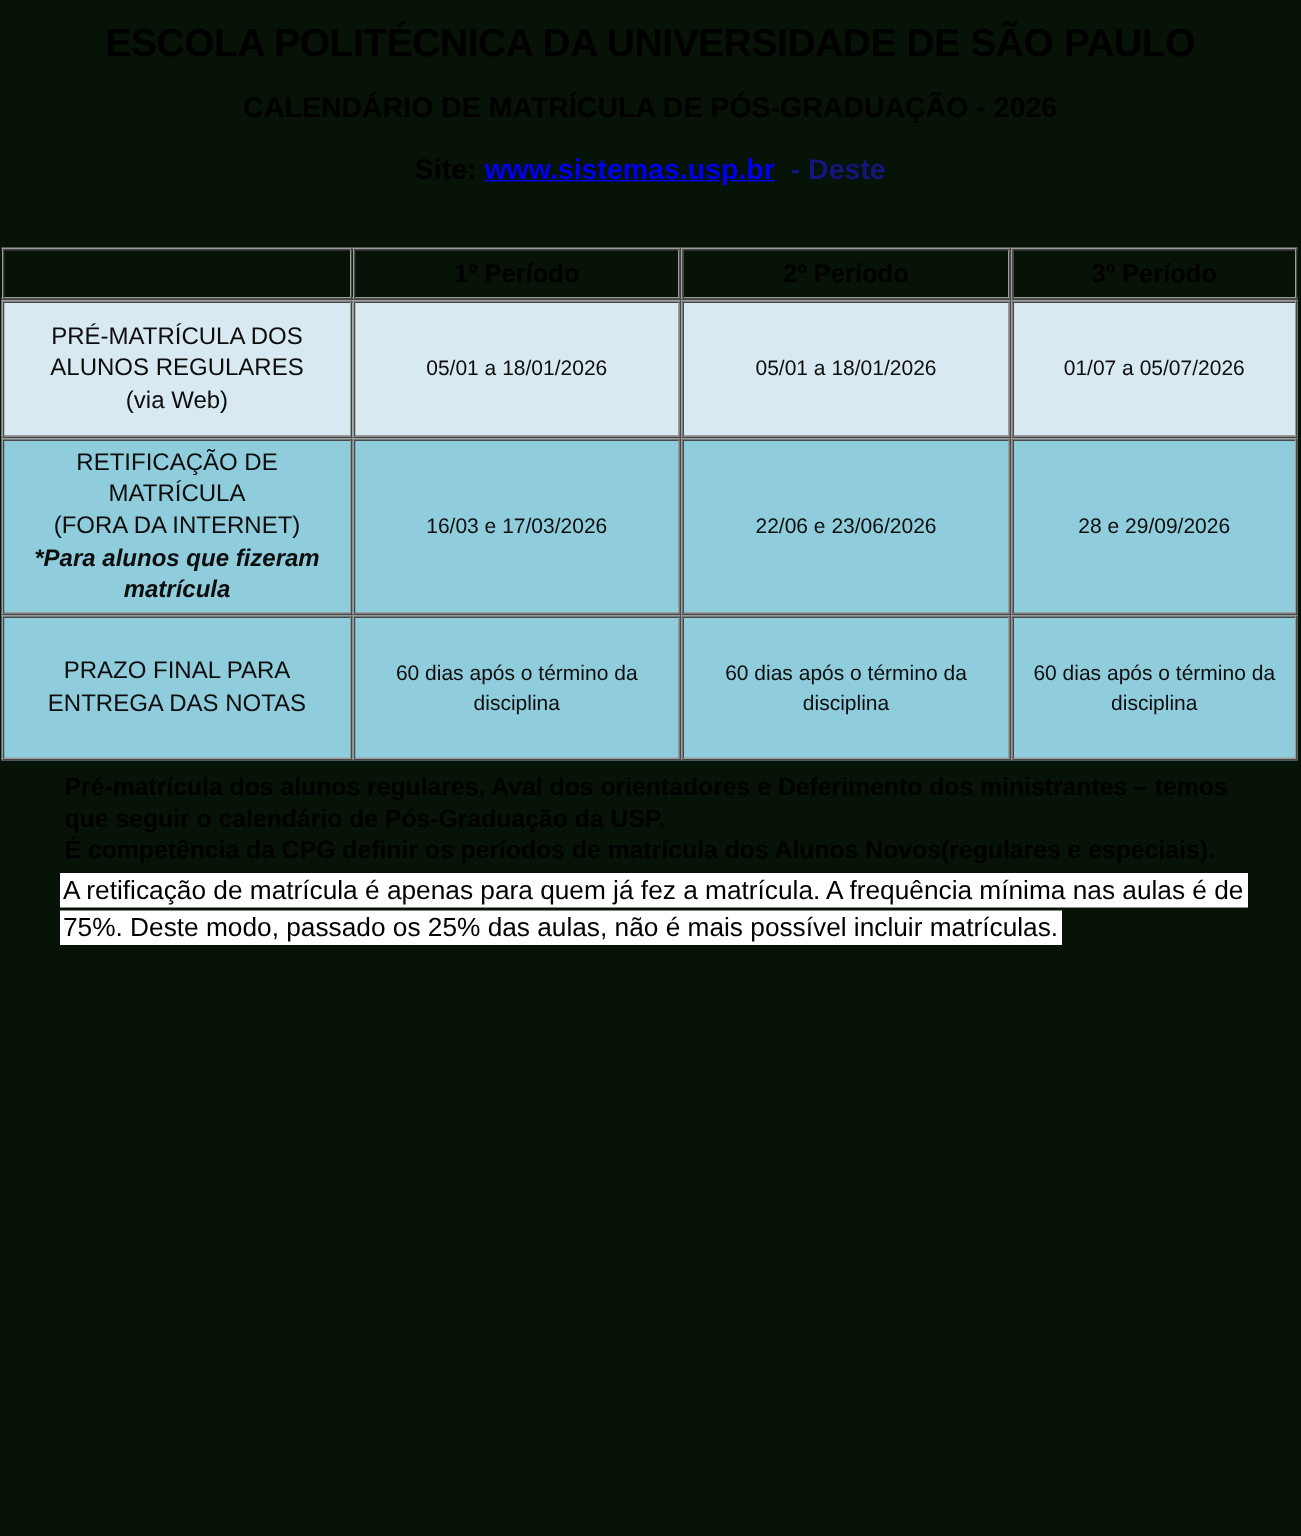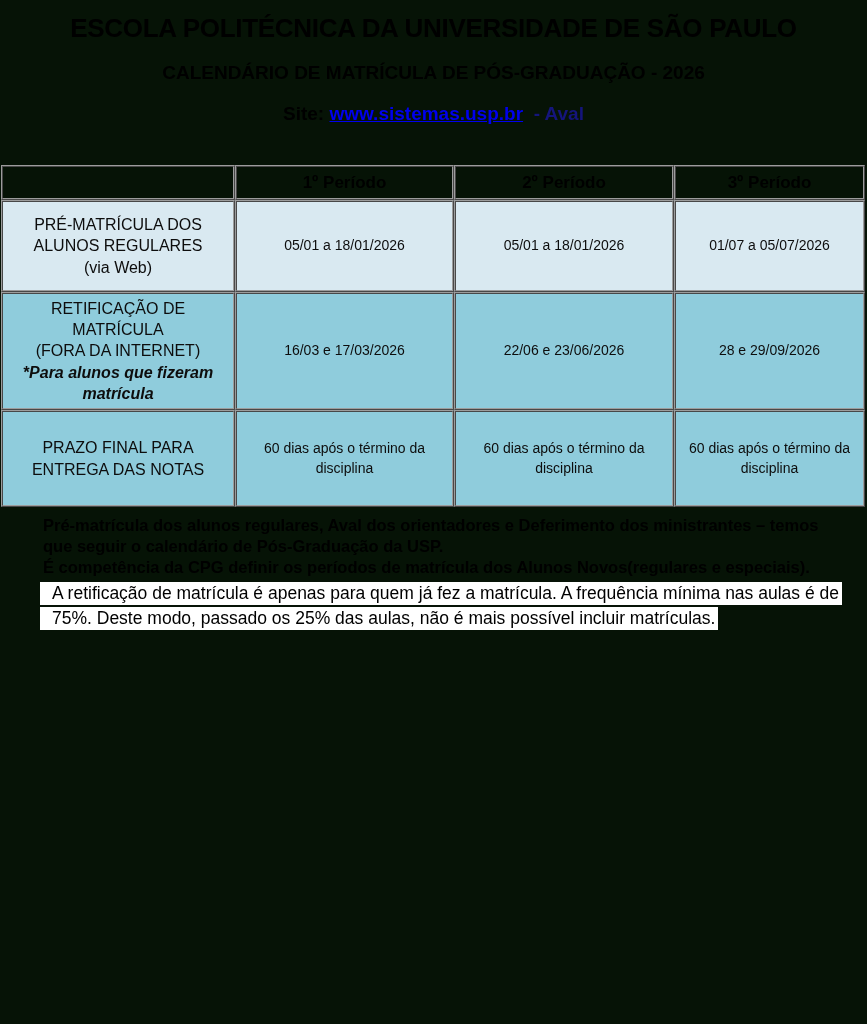--- a/index.html
+++ b/index.html
@@ -52,35 +52,35 @@
     font-size: 16.5px; font-weight: bold; line-height: 21px;
     color: #000; width: 815px;
   }
   .hlwrap {
     margin: 3px 0 0 40px;
     font-size: 17.5px; line-height: 25px;
     color: #000; width: 818px;
   }
   .hl {
     background: var(--highlight-bg, #ffffff);
-    padding: 1px 3px 2px 12px;
+    padding: 1px 3px 2px 2px;
   }
 </style>
 </head>
 <body>
 
 <div class="page">
 
   <div class="hdr">
     <div class="title">ESCOLA POLITÉCNICA DA UNIVERSIDADE DE SÃO PAULO</div>
     <div class="subtitle">CALENDÁRIO DE MATRÍCULA DE PÓS-GRADUAÇÃO - 2026</div>
     <div class="site-line">
       <span>Site:</span>
       <a href="#">www.sistemas.usp.br</a>&nbsp;
-      <span class="janus">- Aval</span>
+      <span class="janus">- Deste</span>
     </div>
   </div>
 
   <table class="cal">
     <colgroup>
       <col style="width:234px">
         <col style="width:219px">
         <col style="width:220px">
         <col style="width:191px">
     </colgroup>

